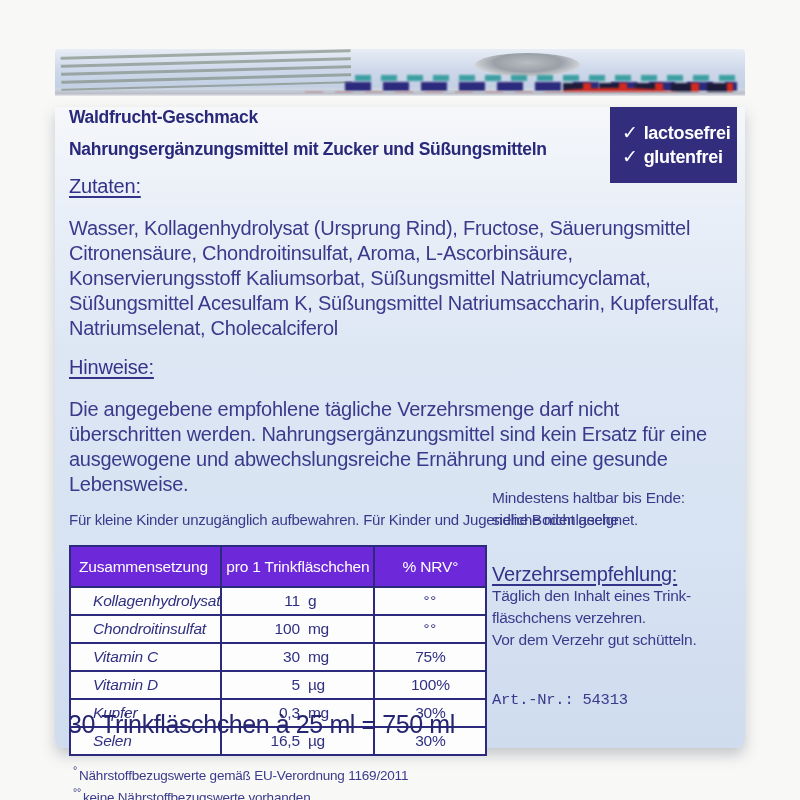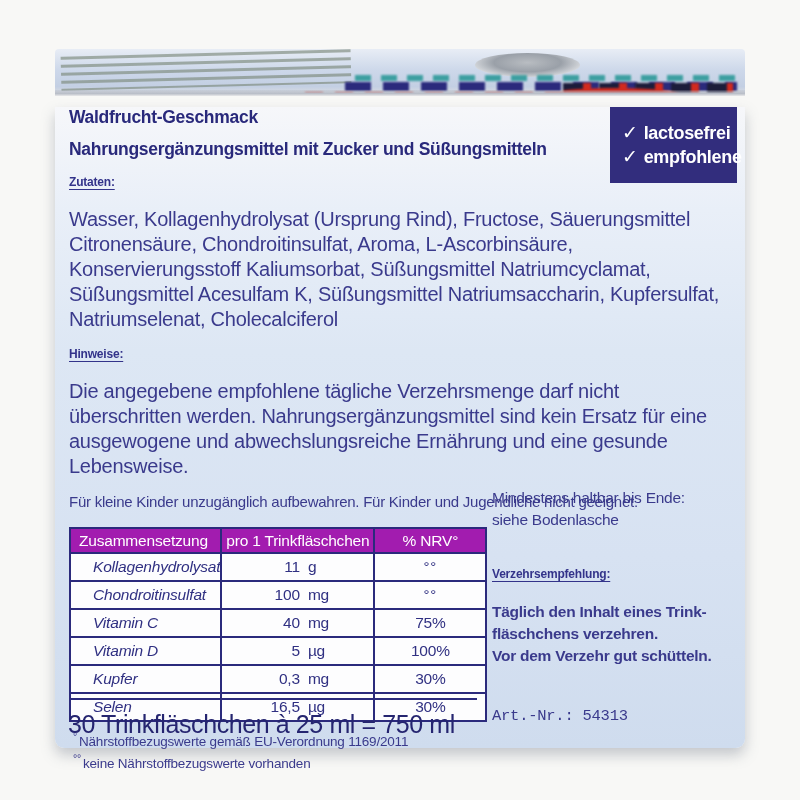--- a/index.html
+++ b/index.html
@@ -79,59 +79,59 @@
   .title {
     padding-top:16px; max-width:555px;
     font-size:17.5px; font-weight:bold; letter-spacing:-.3px; line-height:22px;
     color:#29297b;
   }
   .flavor, .subtitle {
     margin-top:11px; font-size:17.5px; font-weight:bold; letter-spacing:-.3px;
     color:#29297b;
   }
   .sec-head {
-    margin-top:15px; font-size:12px; letter-spacing:-.2px;
+    margin-top:15px; font-size:20px; letter-spacing:-.2px;
     text-decoration:underline; text-underline-offset:3px;
-    color:#33338a; width:max-content;font-weight:bold;
+    color:#33338a; width:max-content;
   }
   .body-text {
     margin-top:18px; max-width:672px;
     font-size:20px; letter-spacing:-.25px; line-height:25px; color:#3a3a8c;
   }
   .note-line { margin-top:12px; max-width:680px; font-size:15px; letter-spacing:-.25px; line-height:22px; color:#3a3a8c; }
 
   
   table.comp {
     margin-top:14px; border-collapse:collapse; table-layout:fixed;
     background:#fdfdfe;
   }
   table.comp, table.comp th, table.comp td { border:2px solid #2b2a7c; }
   table.comp th {
-    background:#a21caf; color:#ffffff; font-weight:normal;
-    font-size:15.5px; letter-spacing:-.2px; height:25px; text-align:center;
+    background:#6d28d9; color:#ffffff; font-weight:normal;
+    font-size:15.5px; letter-spacing:-.2px; height:41px; text-align:center;
   }
   table.comp th.h-name { text-align:left; padding-left:8px; width:148px; }
   table.comp th.h-per { width:153px; }
   table.comp th.h-nrv { width:112px; }
   table.comp td { height:28px; font-size:15.5px; letter-spacing:-.2px; color:#303082; }
   td.c-name { text-align:left; padding-left:22px;font-style:italic; }
   td.c-amt .amt-wrap { display:flex; justify-content:center; }
   td.c-amt .num { width:46px; text-align:right; }
   td.c-amt .unit { width:34px; text-align:left; margin-left:8px; }
   td.c-nrv { text-align:center; }
   td.c-nrv .mark { font-size:15px; letter-spacing:1px; }
 
   .footnotes { margin-top:6px; padding-left:4px; font-size:13.5px; letter-spacing:-.2px; line-height:17px; color:#3a3a8c; }
   .fn-mark { font-size:10.5px; vertical-align:super; margin-right:2px; }
 
   
   .side { position:absolute; left:437px; top:380px; width:256px; font-size:15.5px; letter-spacing:-.25px; line-height:22px; color:#3a3a8c; }
   .side .sec-head { margin-top:0; }
   .side-block-mhd { margin-bottom:32px; }
-  .side-dosage { margin-top:16px;font-weight:bold; }
+  .side-dosage { margin-top:0; }
   .side-artno { margin-top:38px;font-family:Liberation Mono, monospace; }
 
   
   .pack-footer { position:absolute; left:13px; bottom:9px; width:470px; }
   .pack-rule { width:408px; height:2px; background:#2b2a7c; margin-left:1px; }
   .pack-size {
     margin-top:10px; font-size:25px; letter-spacing:-.4px; color:#252570;
   }
 </style>
 </head>
@@ -151,21 +151,21 @@
 
     <div class="panel">
 
       <div class="badge">
         <div class="badge-line">
           <span class="badge-check">✓</span>
           <span>lactosefrei</span>
         </div>
         <div class="badge-line">
           <span class="badge-check">✓</span>
-          <span>empfohlene</span>
+          <span>glutenfrei</span>
         </div>
       </div>
 
       <div class="flavor">Waldfrucht-Geschmack</div>
       <div class="subtitle">Nahrungsergänzungsmittel mit Zucker und Süßungsmitteln</div>
 
       <div class="sec-head">Zutaten:</div>
       <div class="body-text">Wasser, Kollagenhydrolysat (Ursprung Rind), Fructose, Säuerungsmittel Citronensäure, Chondroitinsulfat, Aroma, L-Ascorbinsäure, Konservierungsstoff Kaliumsorbat, Süßungsmittel Natriumcyclamat, Süßungsmittel Acesulfam K, Süßungsmittel Natriumsaccharin, Kupfersulfat, Natriumselenat, Cholecalciferol</div>
 
       <div class="sec-head">Hinweise:</div>
@@ -198,21 +198,21 @@
                   <span class="num">100</span>
                   <span class="unit">mg</span>
                 </span>
               </td>
             <td class="c-nrv"><span class="mark">°°</span></td>
           </tr>
           <tr>
             <td class="c-name">Vitamin C</td>
             <td class="c-amt">
                 <span class="amt-wrap">
-                  <span class="num">40</span>
+                  <span class="num">30</span>
                   <span class="unit">mg</span>
                 </span>
               </td>
             <td class="c-nrv"><span>75%</span></td>
           </tr>
           <tr>
             <td class="c-name">Vitamin D</td>
             <td class="c-amt">
                 <span class="amt-wrap">
                   <span class="num">5</span>

